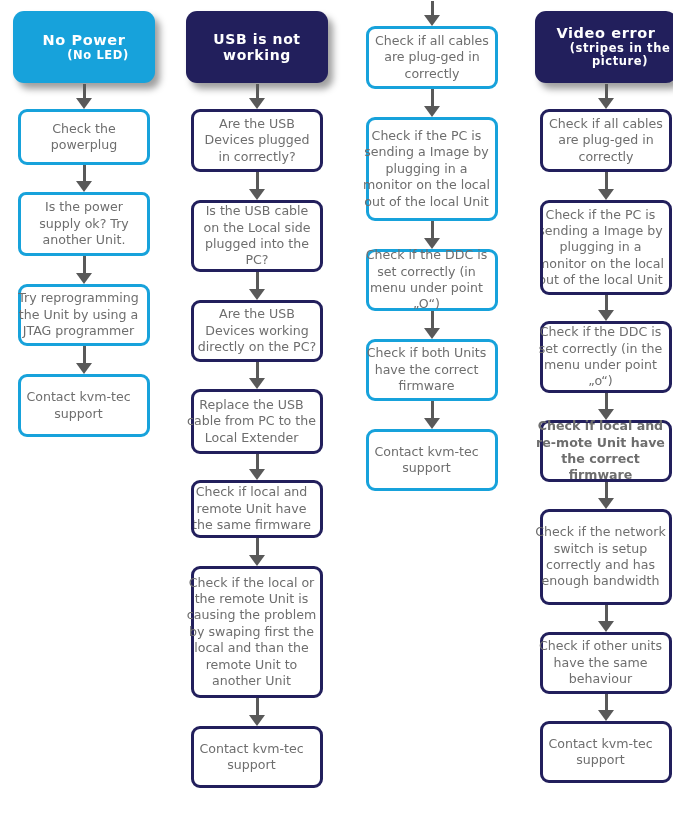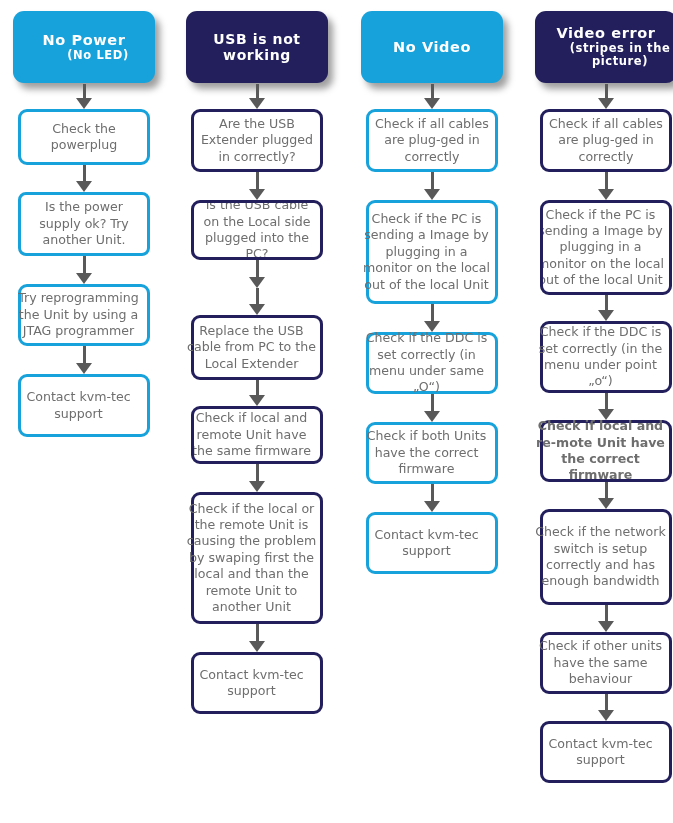--- a/index.html
+++ b/index.html
@@ -165,35 +165,38 @@
       <div class="h-line h-main">USB is not</div>
       <div class="h-line h-main">working</div>
     </div>
 
     <div class="arrow" style="margin-top:1px;">
       <div class="stem" style="height:14px;"></div>
         <div class="head"></div>
     </div>
 
     <div class="step navy" style="height:63px;">
-      <div class="step-text">Are the USB Extender plugged in correctly?</div>
-    </div>
-    <div class="arrow">
-      <div class="stem" style="height:17px;"></div>
-        <div class="head"></div>
-    </div>
-
-    <div class="step navy clip" style="height:60px;">
+      <div class="step-text">Are the USB Devices plugged in correctly?</div>
+    </div>
+    <div class="arrow">
+      <div class="stem" style="height:17px;"></div>
+        <div class="head"></div>
+    </div>
+
+    <div class="step navy clip" style="height:72px;">
       <div class="step-text">Is the USB cable on the Local side plugged into the PC?</div>
     </div>
     <div class="arrow">
       <div class="stem" style="height:17px;"></div>
         <div class="head"></div>
     </div>
 
+    <div class="step navy clip" style="height:62px;">
+      <div class="step-text">Are the USB Devices working directly on the PC?</div>
+    </div>
     <div class="arrow">
       <div class="stem" style="height:16px;"></div>
         <div class="head"></div>
     </div>
 
     <div class="step navy wide" style="height:65px;">
       <div class="step-text">Replace the USB cable from PC to the Local Extender</div>
     </div>
     <div class="arrow">
       <div class="stem" style="height:15px;"></div>
@@ -215,24 +218,20 @@
       <div class="stem" style="height:17px;"></div>
         <div class="head"></div>
     </div>
 
     <div class="step navy wide" style="height:62px;">
       <div class="step-text">Contact kvm-tec support</div>
     </div>
   </div>
 
   <div class="column col-2">
-    <div class="header cyan">
-      <div class="h-line h-main">No Video</div>
-      <div class="h-line h-sub"></div>
-    </div>
 
     <div class="arrow" style="margin-top:1px;">
       <div class="stem" style="height:14px;"></div>
         <div class="head"></div>
     </div>
 
     <div class="step cyan" style="height:63px;">
       <div class="step-text">Check if all cables are plug-ged in correctly</div>
     </div>
     <div class="arrow">
@@ -242,21 +241,21 @@
 
     <div class="step cyan wide" style="height:104px;">
       <div class="step-text">Check if the PC is sending a Image by plugging in a monitor on the local out of the local Unit</div>
     </div>
     <div class="arrow">
       <div class="stem" style="height:17px;"></div>
         <div class="head"></div>
     </div>
 
     <div class="step cyan wide" style="height:62px;">
-      <div class="step-text">Check if the DDC is set correctly (in menu under same „O“)</div>
+      <div class="step-text">Check if the DDC is set correctly (in menu under point „O“)</div>
     </div>
     <div class="arrow">
       <div class="stem" style="height:17px;"></div>
         <div class="head"></div>
     </div>
 
     <div class="step cyan wide" style="height:62px;">
       <div class="step-text">Check if both Units have the correct firmware</div>
     </div>
     <div class="arrow">

